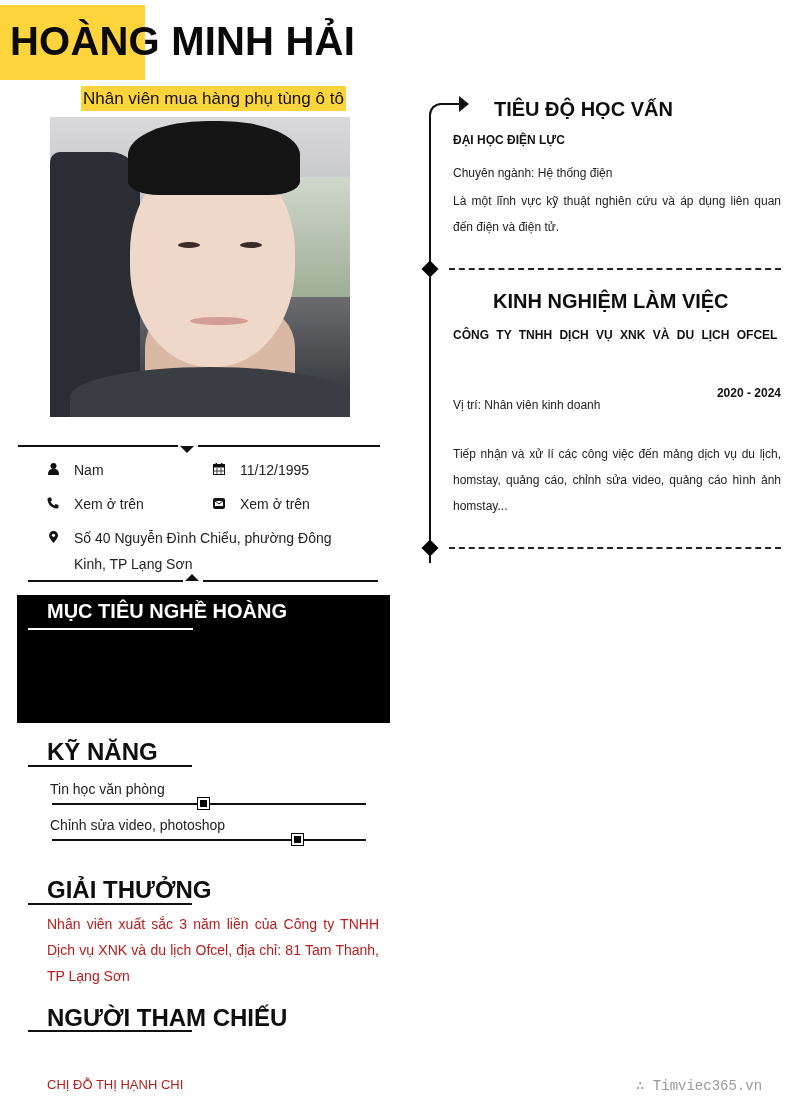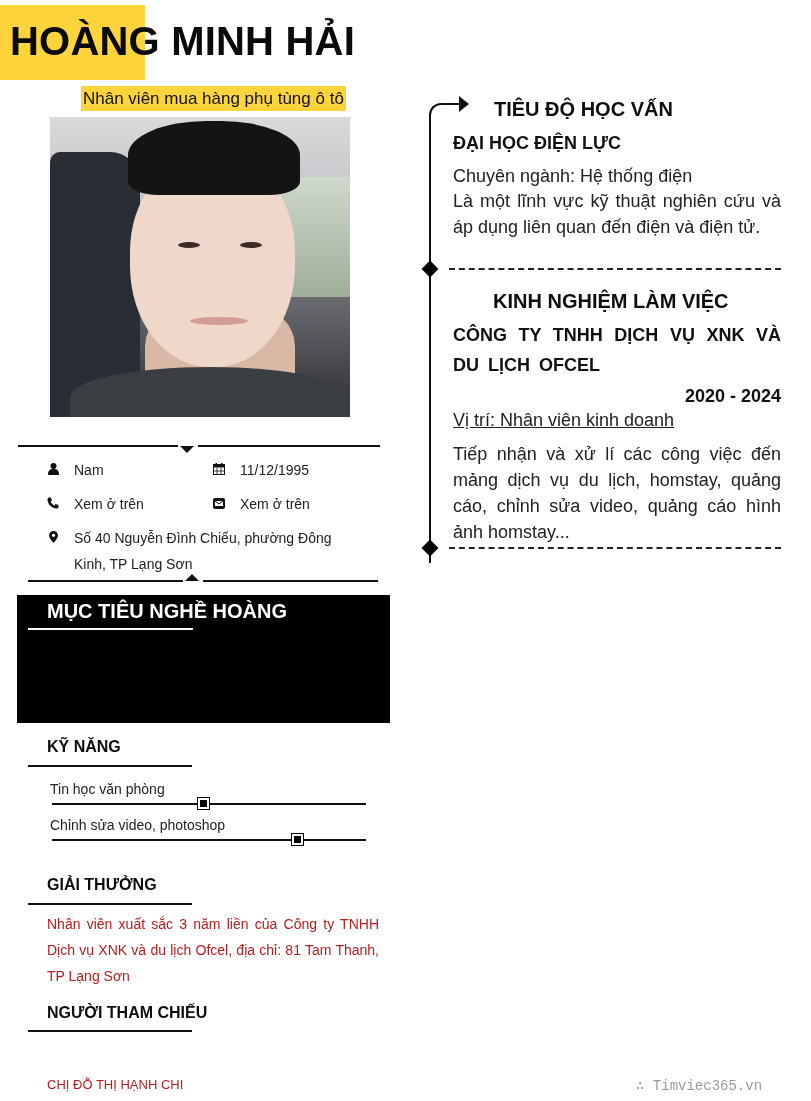--- a/index.html
+++ b/index.html
@@ -29,42 +29,42 @@
 
   .contact-item { position: absolute; font-size: 14px; line-height: 26px; color: #222; }
   .contact-item .ico { position: absolute; left: 0; top: 6px; width: 12px; height: 12px; display: flex; align-items: center; justify-content: center; }
   .contact-item .txt { position: absolute; left: 27px; top: 0; white-space: nowrap; }
 
   .objective-box { position: absolute; left: 17px; top: 595px; width: 373px; height: 128px; background: #000; color: #fff; }
   .objective-box h2 { position: absolute; left: 30px; top: 5px; font-size: 20px; font-weight: bold; white-space: nowrap; }
   .objective-box .uline { position: absolute; left: 11px; top: 33px; width: 165px; height: 2px; background: #fff; }
   .objective-box p { position: absolute; left: 30px; top: 40px; width: 312px; font-size: 14px; line-height: 26px; text-align: justify; color: #f2f2f2; }
 
-  .sec-title { position: absolute; left: 47px; font-size: 16px; font-weight: bold; white-space: nowrap; color: #0e0e0e; }
+  .sec-title { position: absolute; left: 47px; font-size: 24px; font-weight: bold; white-space: nowrap; color: #0e0e0e; }
   .sec-uline { position: absolute; left: 28px; width: 164px; height: 2px; background: #111; }
 
   .skill-label { position: absolute; left: 50px; font-size: 14px; color: #222; white-space: nowrap; }
   .skill-track { position: absolute; left: 52px; width: 314px; height: 2px; background: #111; }
   .skill-handle { position: absolute; top: -5px; width: 11px; height: 11px; background: #000; border: 2px solid #fff; outline: 1.5px solid #000; margin-left: -5px; }
 
   .para { position: absolute; left: 47px; width: 332px; font-size: 14px; line-height: 26px; text-align: justify; color: #b91c1c; }
 
   
   .timeline-vert { position: absolute; left: 429px; top: 116px; width: 2px; height: 447px; background: #111; }
   .timeline-curve { position: absolute; left: 429px; top: 103px; width: 16px; height: 16px; border-left: 2px solid #111; border-top: 2px solid #111; border-top-left-radius: 12px; }
   .timeline-arrowline { position: absolute; left: 444px; top: 103px; width: 16px; height: 2px; background: #111; }
   .timeline-arrowhead { position: absolute; left: 459px; top: 96px; width: 0; height: 0; border-top: 8px solid transparent; border-bottom: 8px solid transparent; border-left: 10px solid #111; }
   .diamond { position: absolute; width: 12px; height: 12px; background: #000; transform: rotate(45deg); }
   .dash-line { position: absolute; left: 449px; width: 332px; height: 0; border-top: 2px dashed #222; }
 
   .brush-title { position: absolute; height: 34px; font-size: 20px; font-weight: bold; line-height: 34px; white-space: nowrap; color: #0e0e0e; padding: 0 12px; }
   .brush-title::before { content: ""; position: absolute; inset: 2px -4px; background: #fdd43b; border-radius: 4px 10px 6px 12px; z-index: -1;
     box-shadow: -4px 1px 0 -1px #fde27a, 4px -1px 0 -1px #fde27a; }
 
-  .r-text { position: absolute; left: 453px; width: 328px; font-size: 18px; color: #222; }
+  .r-text { position: absolute; left: 453px; width: 328px; font-size: 12px; color: #222; }
   .r-bold { font-weight: bold; color: #111; }
 
   .watermark { position: absolute; left: 636px; top: 1077px; font-family: "Liberation Mono", "DejaVu Sans Mono", monospace; font-size: 14px; color: #9a9a9a; white-space: nowrap; }
 </style>
 </head>
 <body>
 
 <div class="name-block">
   <div class="name-highlight"></div>
   <div class="name-text">HOÀNG MINH HẢI</div>
@@ -175,19 +175,19 @@
 <div class="r-text r-bold" style="top:133px;">ĐẠI HỌC ĐIỆN LỰC</div>
 <div class="r-text" style="top:166px;">Chuyên ngành: Hệ thống điện</div>
 <div class="r-text" style="top:188px; line-height:26px; text-align:justify;">Là một lĩnh vực kỹ thuật nghiên cứu và áp dụng liên quan đến điện và điện tử.</div>
 
 <div class="diamond" style="left:424px; top:263px;"></div>
 <div class="dash-line" style="top:268px;"></div>
 
 <div class="brush-title" style="left:481px; top:284px;">KINH NGHIỆM LÀM VIỆC</div>
 <div class="r-text r-bold" style="top:320px; line-height:30px; text-align:justify; text-align-last:left; word-spacing:4px;">CÔNG TY TNHH DỊCH VỤ XNK VÀ DU LỊCH OFCEL</div>
 <div class="r-text r-bold" style="top:386px; text-align:right;">2020 - 2024</div>
-<div class="r-text" style="top:410px;text-decoration:underline;">Vị trí: Nhân viên kinh doanh</div>
+<div class="r-text" style="top:398px;">Vị trí: Nhân viên kinh doanh</div>
 <div class="r-text" style="top:441px; line-height:26px; text-align:justify;">Tiếp nhận và xử lí các công việc đến mảng dịch vụ du lịch, homstay, quảng cáo, chỉnh sửa video, quảng cáo hình ảnh homstay...</div>
 
 <div class="diamond" style="left:424px; top:542px;"></div>
 <div class="dash-line" style="top:547px;"></div>
 
 <div class="watermark">∴ Timviec365.vn</div>
 
 </body></html>

